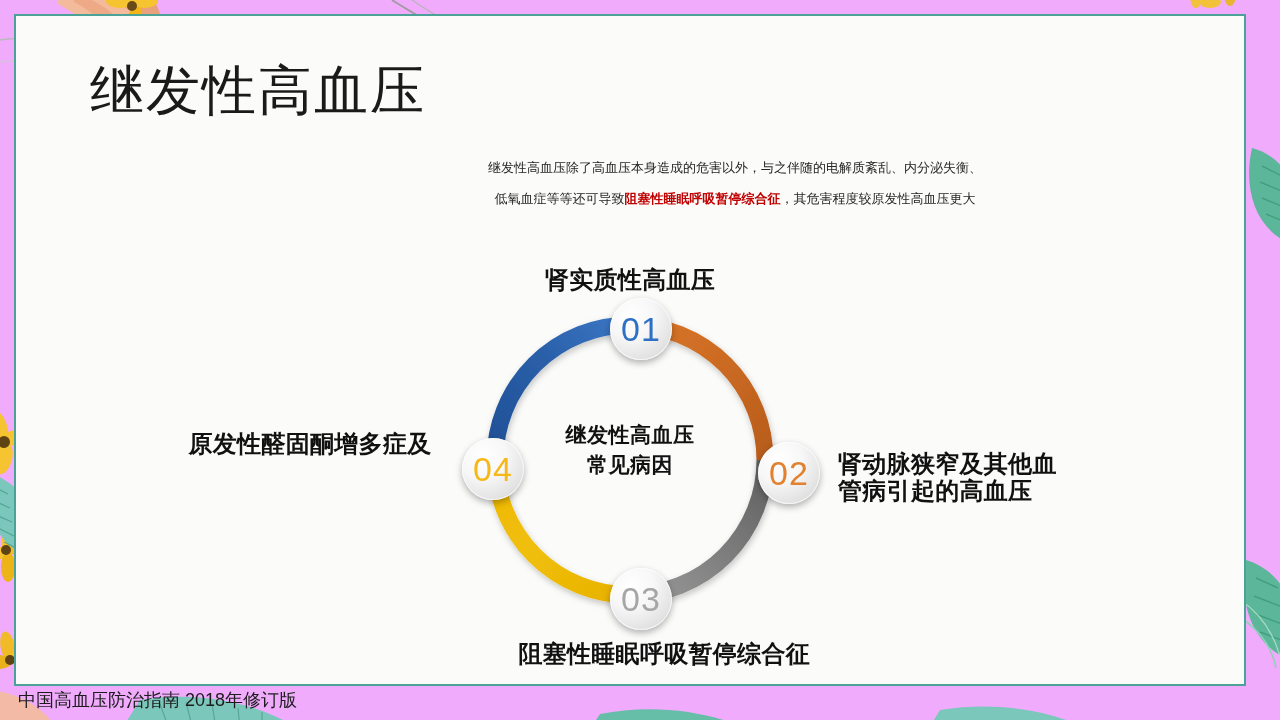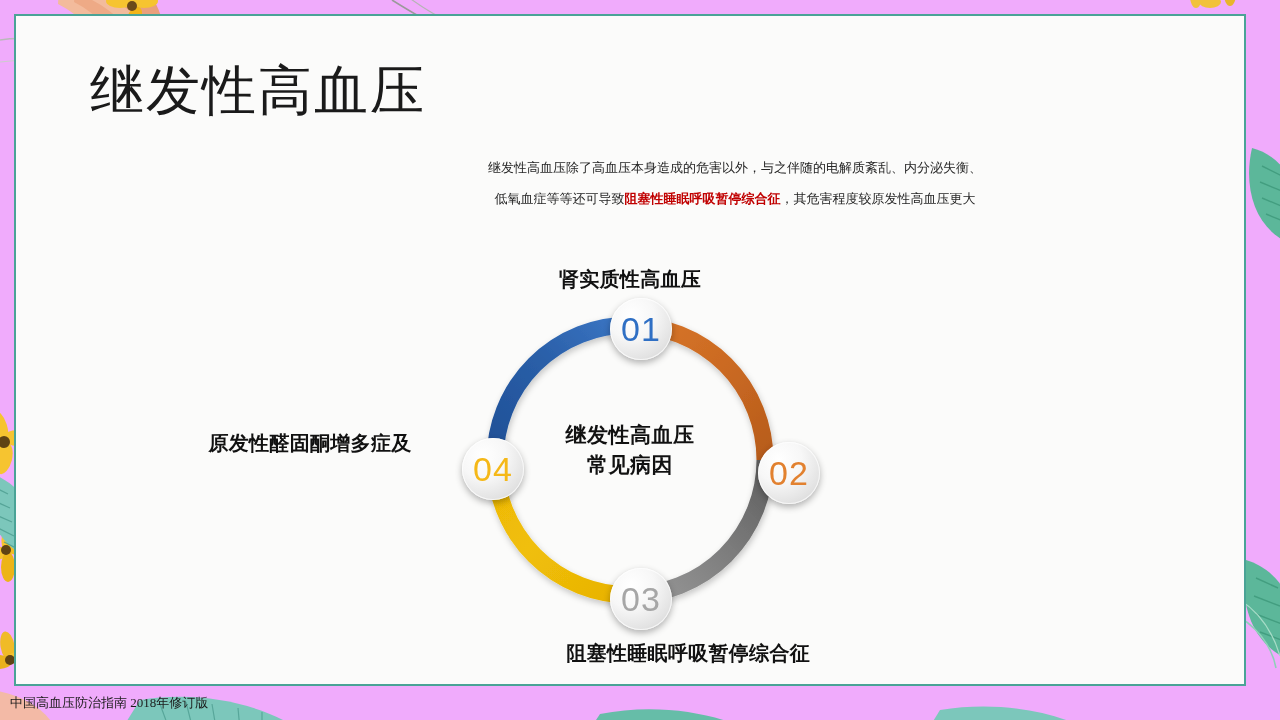--- a/index.html
+++ b/index.html
@@ -103,41 +103,40 @@
     z-index: 30;
   }
   #bubble-01 { left: 140px; top: -2px;  color: #2f6fc4; }
   #bubble-02 { left: 288px; top: 142px; color: #e2812f; }
   #bubble-03 { left: 140px; top: 268px; color: #a6a6a6; }
   #bubble-04 { left: -8px;  top: 138px; color: #f5b818; }
 
   
   .olabel {
     position: absolute;
-    font-size: 20px;
+    font-size: 24px;
     font-weight: bold;
     color: #111111;
     line-height: 27px;
     z-index: 25;
     letter-spacing: 0.3px;
   }
   #label-01 { left: 480px; top: 266px; width: 300px; text-align: center; }
   #label-02 { left: 838px; top: 450px; width: 260px; text-align: left; }
   #label-03 { left: 450px; top: 640px; width: 360px; text-align: right; }
   #label-04 { left: 160px; top: 430px; width: 300px; text-align: center; }
 
   
   #footer {
     position: absolute;
-    left: 10px;
+    left: 18px;
     bottom: 8px;
-    font-size: 13px;
+    font-size: 18px;
     color: #1c1c1c;
     z-index: 40;
-    font-family: Liberation Serif, serif;
   }
 </style>
 </head>
 <body>
 
 <div id="slide">
 
   <svg class="deco" style="left:0;top:0;width:1280px;height:720px;" viewBox="0 0 1280 720">
 
     <g>
@@ -310,20 +309,24 @@
     <div class="bubble" id="bubble-01">01</div>
     <div class="bubble" id="bubble-02">02</div>
     <div class="bubble" id="bubble-03">03</div>
     <div class="bubble" id="bubble-04">04</div>
   </div>
 
   <div class="olabel" id="label-01">
     <div>肾实质性高血压</div>
   </div>
 
+  <div class="olabel" id="label-02">
+    <div>肾动脉狭窄及其他血</div>
+    <div>管病引起的高血压</div>
+  </div>
 
   <div class="olabel" id="label-03">
     <div>阻塞性睡眠呼吸暂停综合征</div>
   </div>
 
   <div class="olabel" id="label-04">
     <div>原发性醛固酮增多症及</div>
   </div>
 
   <div id="footer">中国高血压防治指南 2018年修订版</div>

